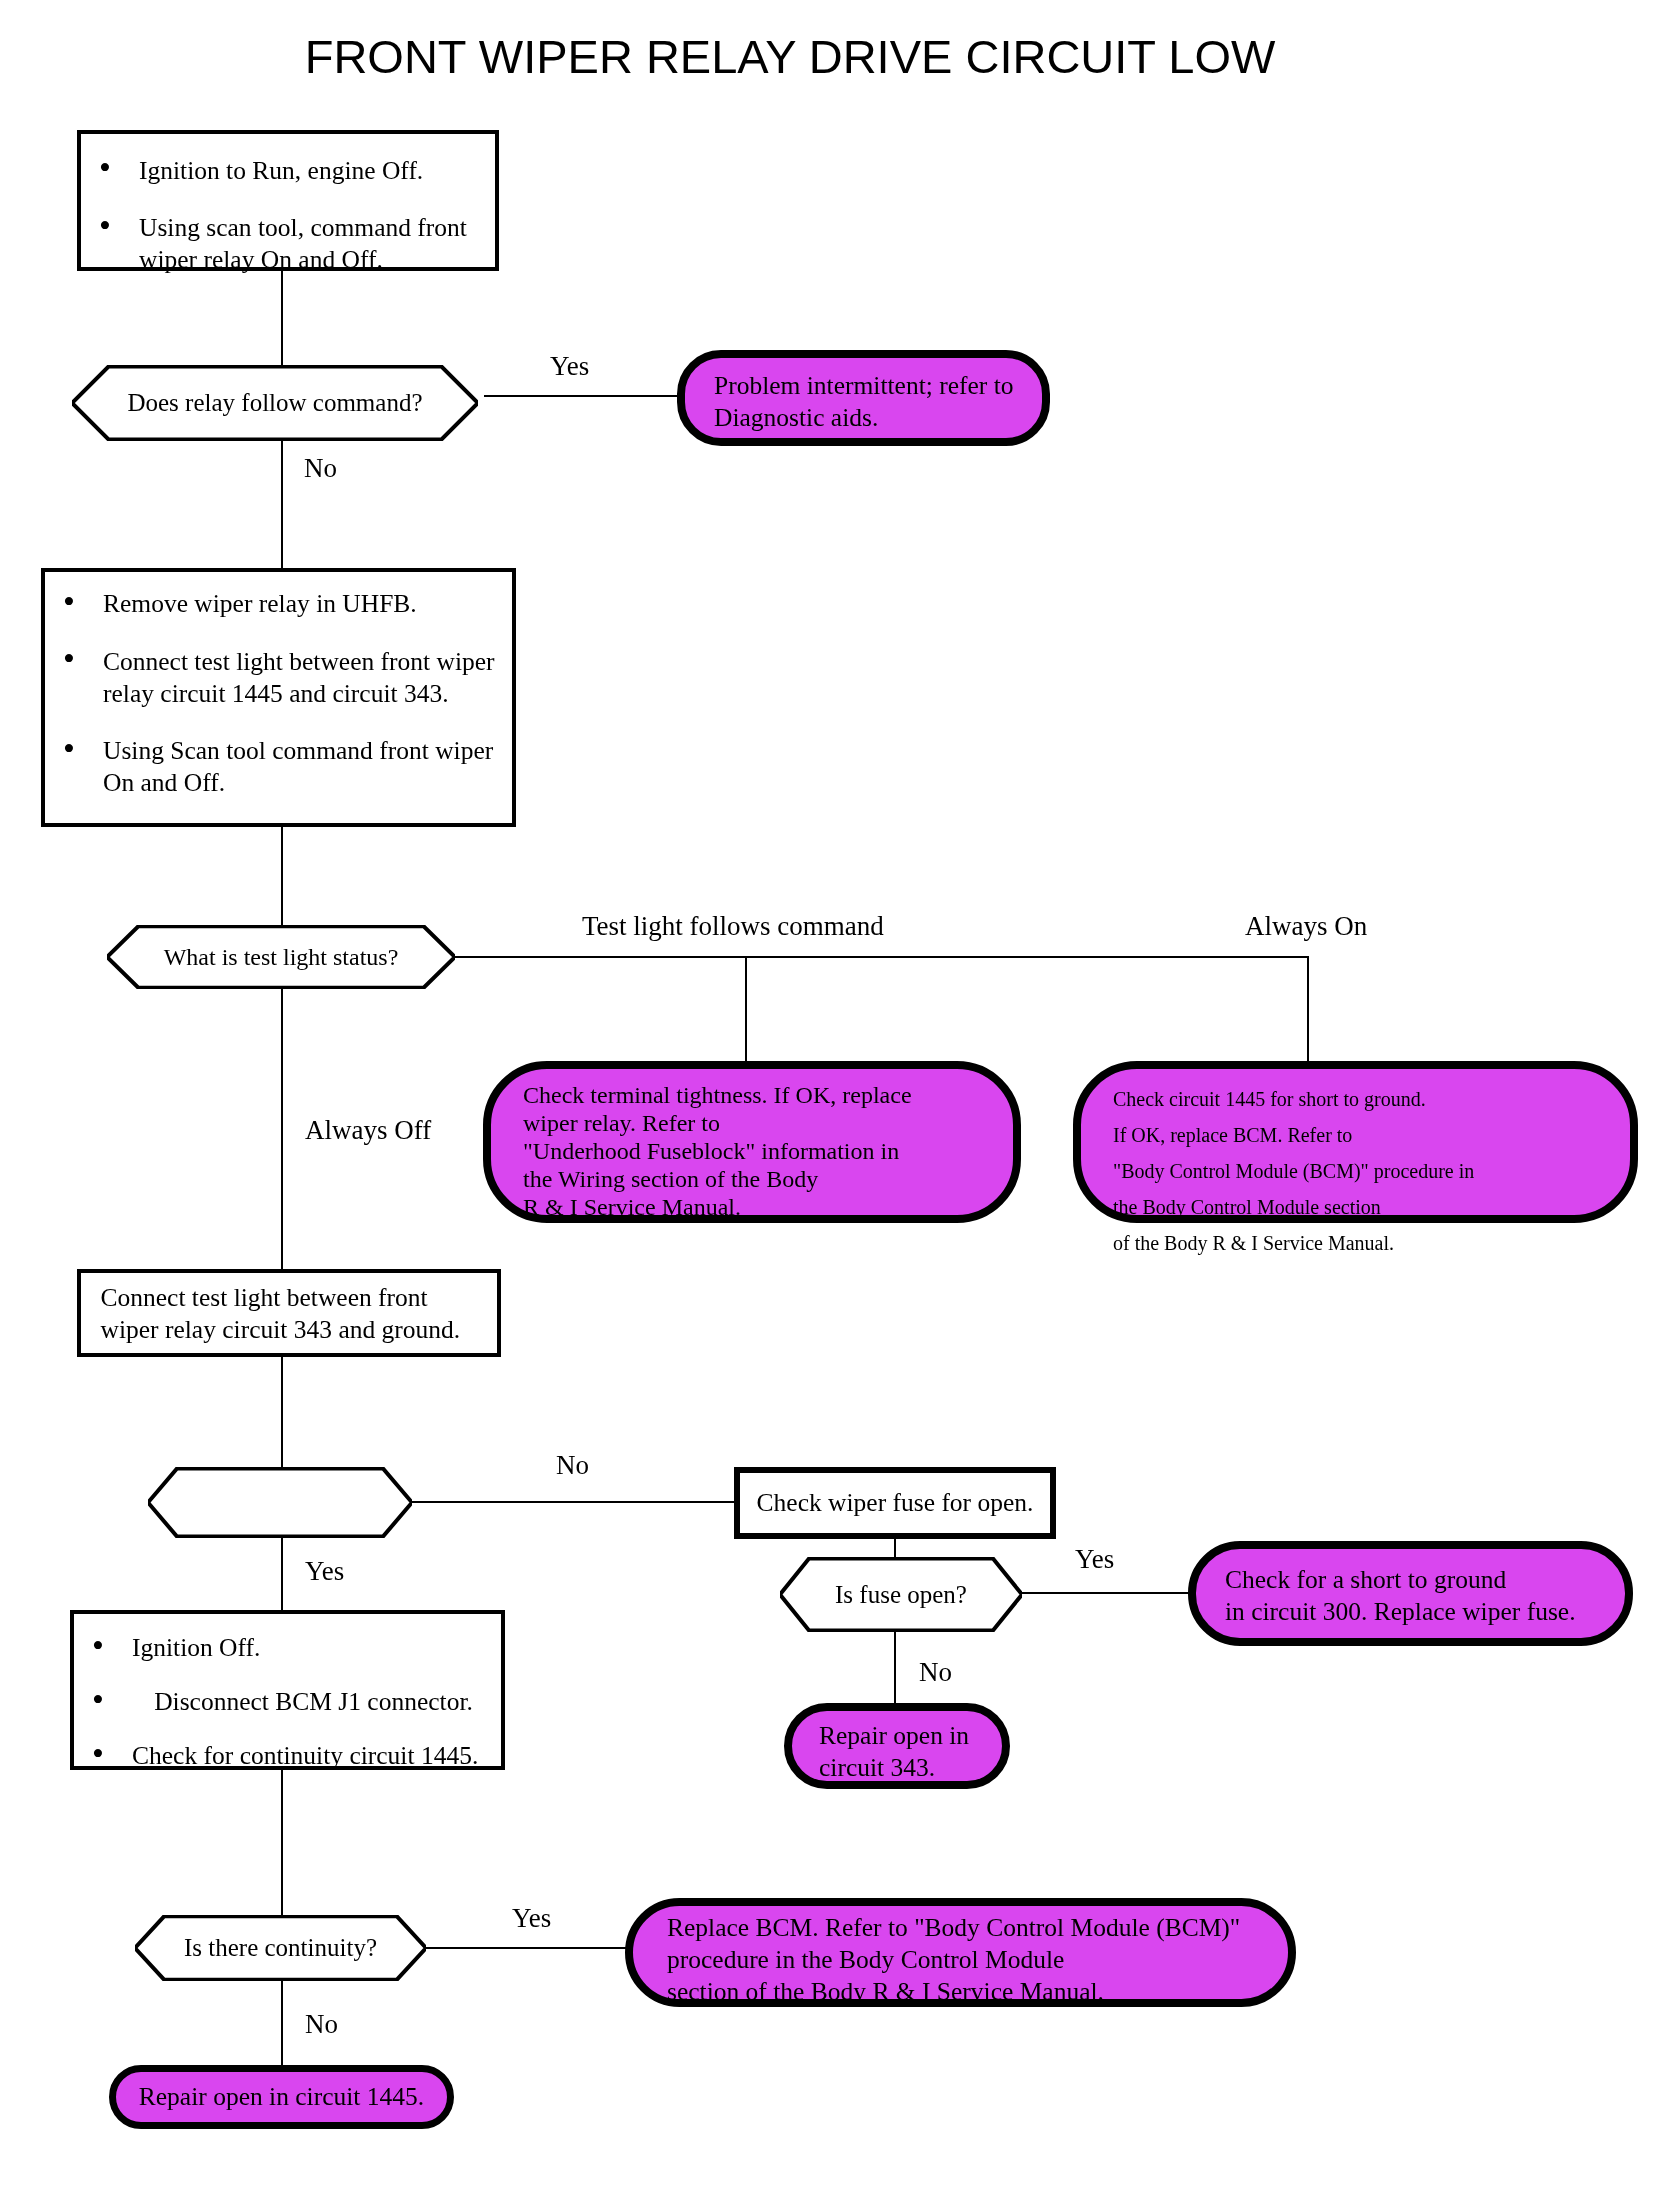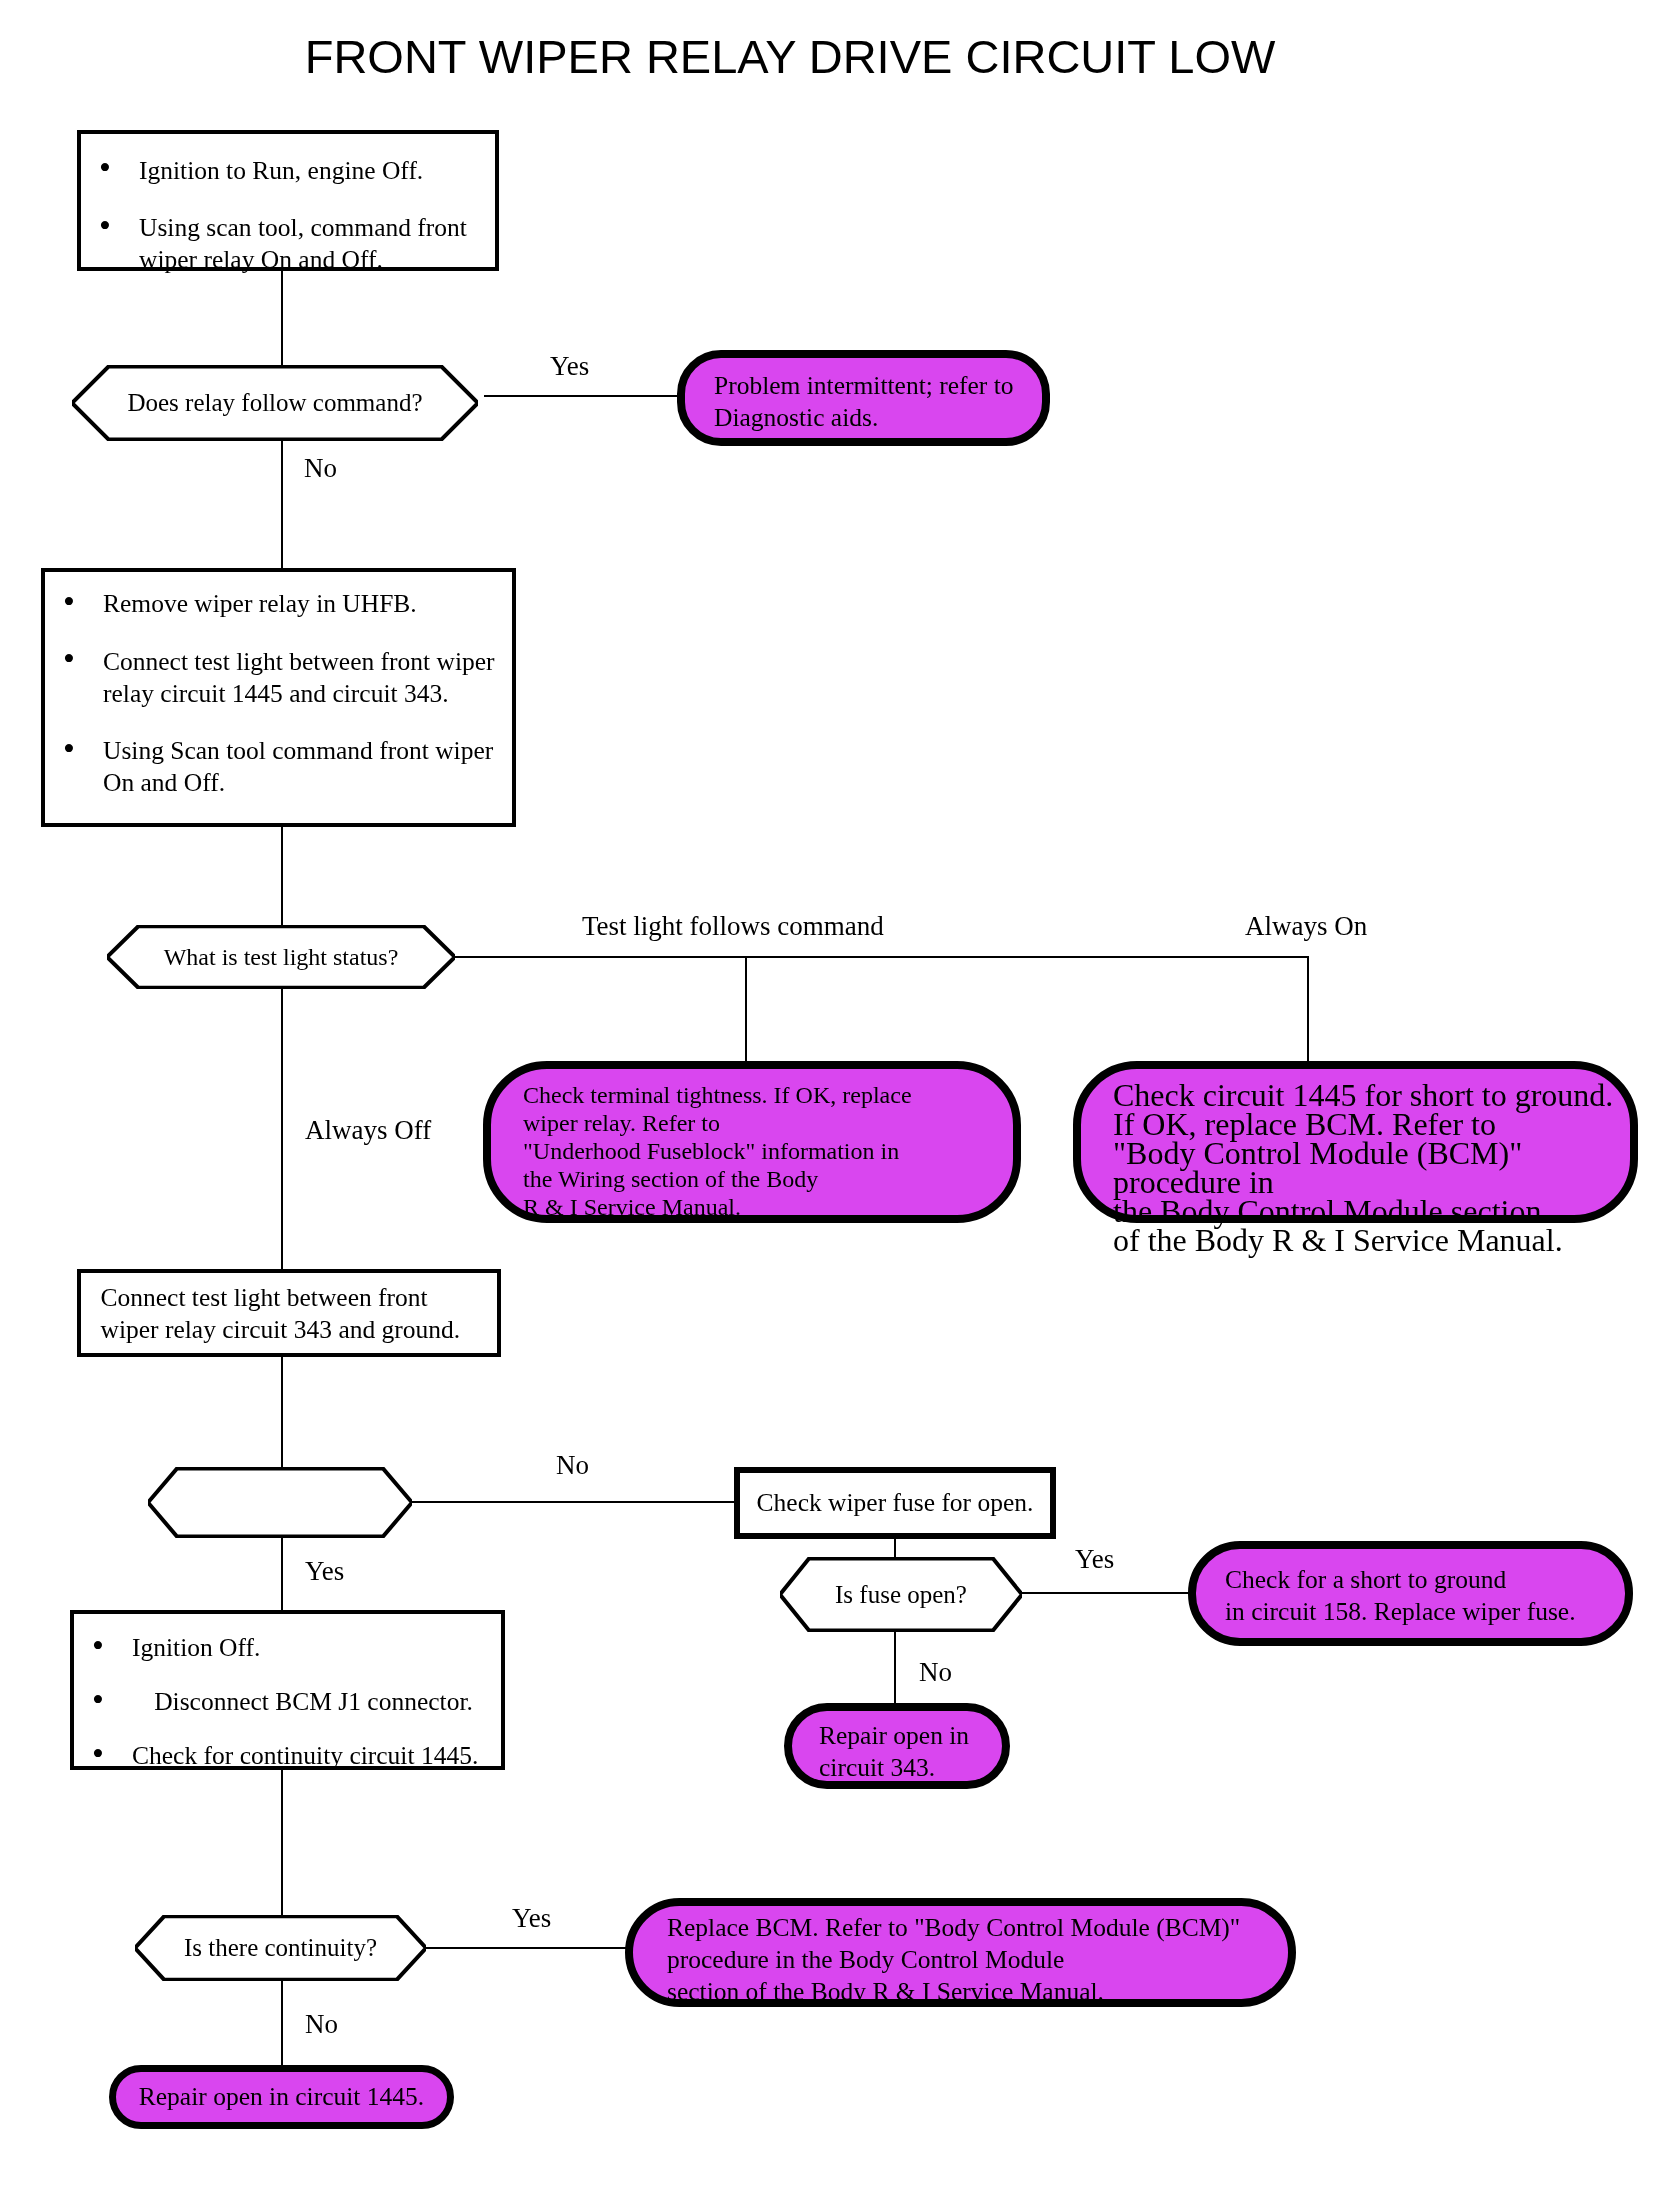--- a/index.html
+++ b/index.html
@@ -106,21 +106,21 @@
 
   <div class="terminal" style="left:483px;top:1061px;width:538px;height:162px;border-radius:64px;padding:12px 0 0 32px;">
     <span class="node-text pre" style="font-size:24px;line-height:28px;">Check terminal tightness. If OK, replace
 wiper relay. Refer to
 "Underhood Fuseblock" information in
 the Wiring section of the Body
 R &amp; I Service Manual.</span>
   </div>
 
   <div class="terminal" style="left:1073px;top:1061px;width:565px;height:162px;border-radius:64px;padding:12px 0 0 32px;">
-    <span class="node-text pre" style="font-size:32px;line-height:29px;">Check circuit 1445 for short to ground.
+    <span class="node-text pre" style="font-size:20px;line-height:36px;">Check circuit 1445 for short to ground.
 If OK, replace BCM. Refer to
 "Body Control Module (BCM)" procedure in
 the Body Control Module section
 of the Body R &amp; I Service Manual.</span>
   </div>
 
   <div class="rect thin" style="left:77px;top:1269px;width:424px;height:88px;padding:8.5px 0 0 19.5px;">
     <span class="node-text pre">Connect test light between front
 wiper relay circuit 343 and ground.</span>
   </div>
@@ -145,21 +145,21 @@
 
   <div class="hex" style="left:780px;top:1557px;width:242px;height:75px;">
     <svg viewBox="0 0 100 100" preserveAspectRatio="none">
       <polygon points="0,50 12,2 88,2 100,50 88,98 12,98" fill="#ffffff" stroke="#000000" stroke-width="4" vector-effect="non-scaling-stroke"></polygon>
     </svg>
     <div class="hex-label">Is fuse open?</div>
   </div>
 
   <div class="terminal" style="left:1188px;top:1541px;width:445px;height:105px;border-radius:52px;padding:14.6px 0 0 29px;">
     <span class="node-text pre">Check for a short to ground
-in circuit 158. Replace wiper fuse.</span>
+in circuit 300. Replace wiper fuse.</span>
   </div>
 
   <div class="terminal" style="left:784px;top:1703px;width:226px;height:86px;border-radius:43px;padding:8.5px 0 0 27px;">
     <span class="node-text pre">Repair open in
 circuit 343.</span>
   </div>
 
   <div class="hex" style="left:135px;top:1915px;width:291px;height:66px;">
     <svg viewBox="0 0 100 100" preserveAspectRatio="none">
       <polygon points="0,50 10,2 90,2 100,50 90,98 10,98" fill="#ffffff" stroke="#000000" stroke-width="4" vector-effect="non-scaling-stroke"></polygon>

